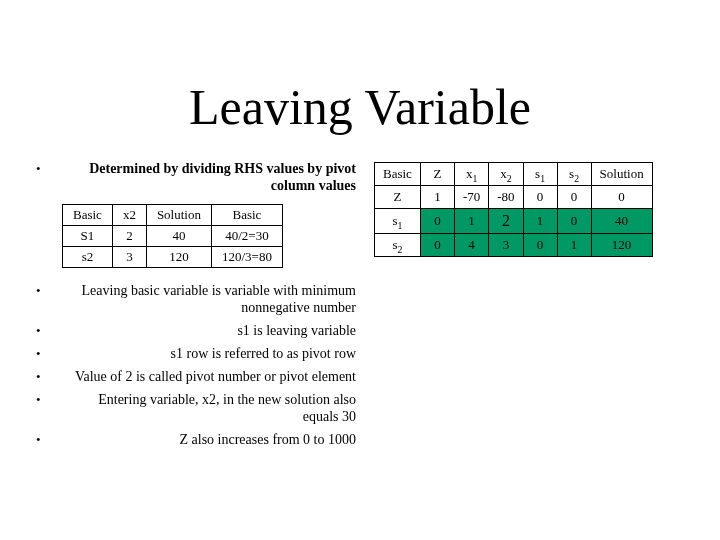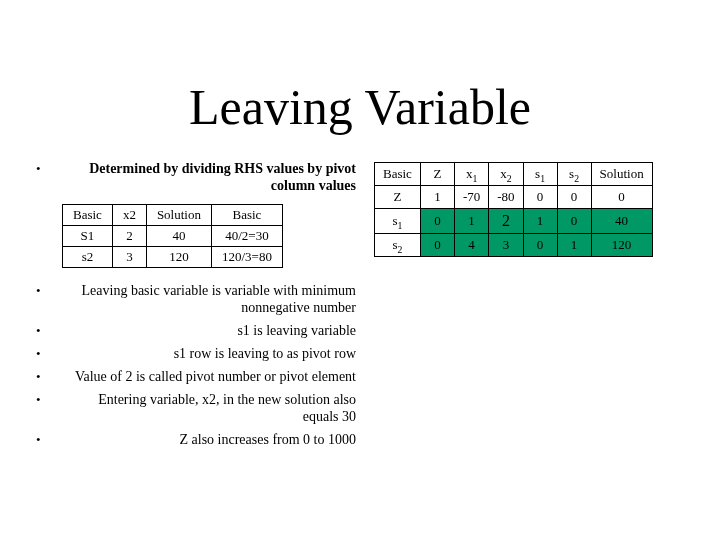--- a/index.html
+++ b/index.html
@@ -142,21 +142,21 @@
         <li>
           <span class="dot">•</span>
           <span class="txt">Leaving basic variable is variable with minimum nonnegative number</span>
         </li>
         <li>
           <span class="dot">•</span>
           <span class="txt">s1 is leaving variable</span>
         </li>
         <li>
           <span class="dot">•</span>
-          <span class="txt">s1 row is leaving to as pivot row</span>
+          <span class="txt">s1 row is referred to as pivot row</span>
         </li>
         <li>
           <span class="dot">•</span>
           <span class="txt">Value of 2 is called pivot number or pivot element</span>
         </li>
         <li>
           <span class="dot">•</span>
           <span class="txt">Entering variable, x2, in the new solution also equals 30</span>
         </li>
         <li>

